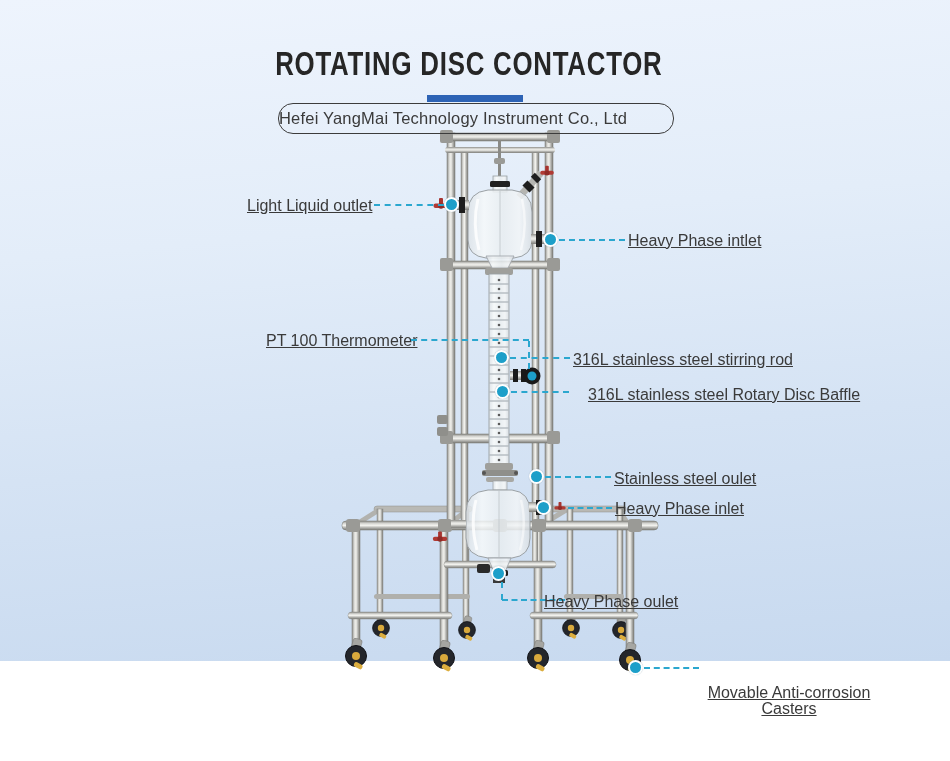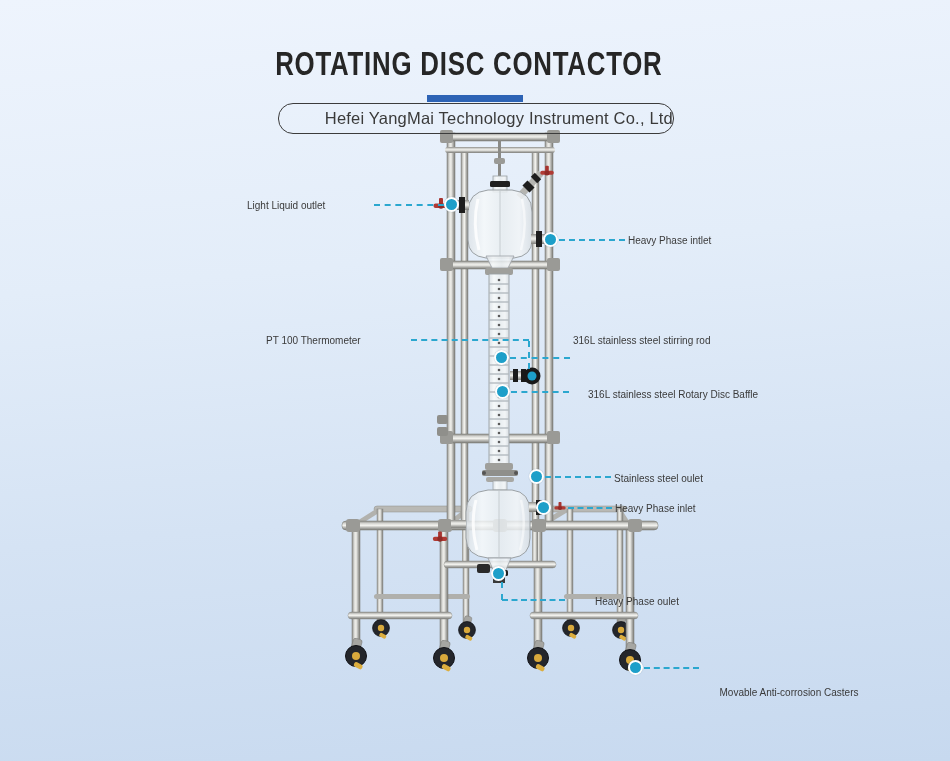--- a/index.html
+++ b/index.html
@@ -1,29 +1,29 @@
 <!DOCTYPE html>
 <html><head>
 <meta charset="utf-8">
 <style>
   html,body{margin:0;padding:0;}
   body{width:950px;height:761px;overflow:hidden;font-family:"Liberation Sans",sans-serif;}
-  .stage{position:relative;width:950px;height:761px;
+  .stage{position:relative;width:950px;height:661px;
     background:linear-gradient(175deg,#eef4fd 0%,#e3edf9 35%,#d5e3f4 65%,#c7d9ef 100%);}
   .stage svg{position:absolute;left:0;top:0;}
 
   .title-wrap{position:absolute;left:0;top:44px;width:938px;text-align:center;}
   .title-wrap span{display:inline-block;font-size:34px;font-weight:700;letter-spacing:1px;
     color:#262626;transform:scaleX(0.76);transform-origin:50% 50%;white-space:nowrap;}
   .title-bar{position:absolute;left:427px;top:95px;width:96px;height:7px;background:#2d63b5;}
   .company-pill{position:absolute;left:278px;top:103px;width:394px;height:29px;
-    border:1px solid #3c3c3c;border-radius:15px;display:flex;align-items:center;justify-content:flex-end;
+    border:1px solid #3c3c3c;border-radius:15px;display:flex;align-items:center;justify-content:flex-start;
     font-size:16.5px;color:#3a3a3a;letter-spacing:.2px;white-space:nowrap;}
 
-  .lbl{position:absolute;font-size:10px;line-height:17px;color:#3a3a3a;white-space:nowrap;}
+  .lbl{position:absolute;font-size:16px;line-height:17px;color:#3a3a3a;white-space:nowrap;text-decoration:underline;}
   .lbl.wrap{white-space:normal;text-align:center;}
   .dash-h{position:absolute;height:0;border-top:2px dashed #2ba7cf;}
   .dash-v{position:absolute;width:0;border-left:2px dashed #2ba7cf;}
   .dot{position:absolute;width:11px;height:11px;background:#1d9fc9;border:2.5px solid #ffffff;
     border-radius:50%;box-shadow:0 0 1px rgba(0,60,90,.35);}
 </style>
 </head>
 <body>
 
 <div class="stage">
@@ -213,21 +213,21 @@
 
   <div>
     <span class="lbl" style="left:266px;top:332px;">PT 100 Thermometer</span>
     <span class="dash-h" style="left:411px;top:339px;width:118px;"></span>
     <span class="dash-v" style="left:528px;top:341px;height:28px;"></span>
   </div>
 
   <div>
     <span class="dot" style="left:494px;top:350px;"></span>
     <span class="dash-h" style="left:510px;top:357px;width:60px;"></span>
-    <span class="lbl" style="left:573px;top:332px;">316L stainless steel stirring rod</span>
+    <span class="lbl" style="left:573px;top:351px;">316L stainless steel stirring rod</span>
   </div>
 
   <div>
     <span class="dot" style="left:495px;top:384px;"></span>
     <span class="dash-h" style="left:511px;top:391px;width:58px;"></span>
     <span class="lbl" style="left:572px;top:386px;margin-left:16px;">316L stainless steel  Rotary Disc Baffle</span>
   </div>
 
   <div>
     <span class="dot" style="left:529px;top:469px;"></span>
@@ -238,21 +238,21 @@
   <div>
     <span class="dot" style="left:536px;top:500px;"></span>
     <span class="dash-h" style="left:568px;top:507px;width:44px;"></span>
     <span class="lbl" style="left:615px;top:500px;">Heavy Phase inlet</span>
   </div>
 
   <div>
     <span class="dot" style="left:491px;top:566px;"></span>
     <span class="dash-v" style="left:501px;top:582px;height:18px;"></span>
     <span class="dash-h" style="left:502px;top:599px;width:63px;"></span>
-    <span class="lbl" style="left:595px;top:593px;">Heavy Phase oulet</span>
+    <span class="lbl" style="left:544px;top:593px;">Heavy Phase oulet</span>
   </div>
 
   <div>
     <span class="dot" style="left:628px;top:660px;"></span>
     <span class="dash-h" style="left:644px;top:667px;width:55px;"></span>
     <span class="lbl wrap" style="left:700px;top:685px;width:178px;line-height:16px;">Movable Anti-corrosion Casters</span>
   </div>
 
 </div>
 

